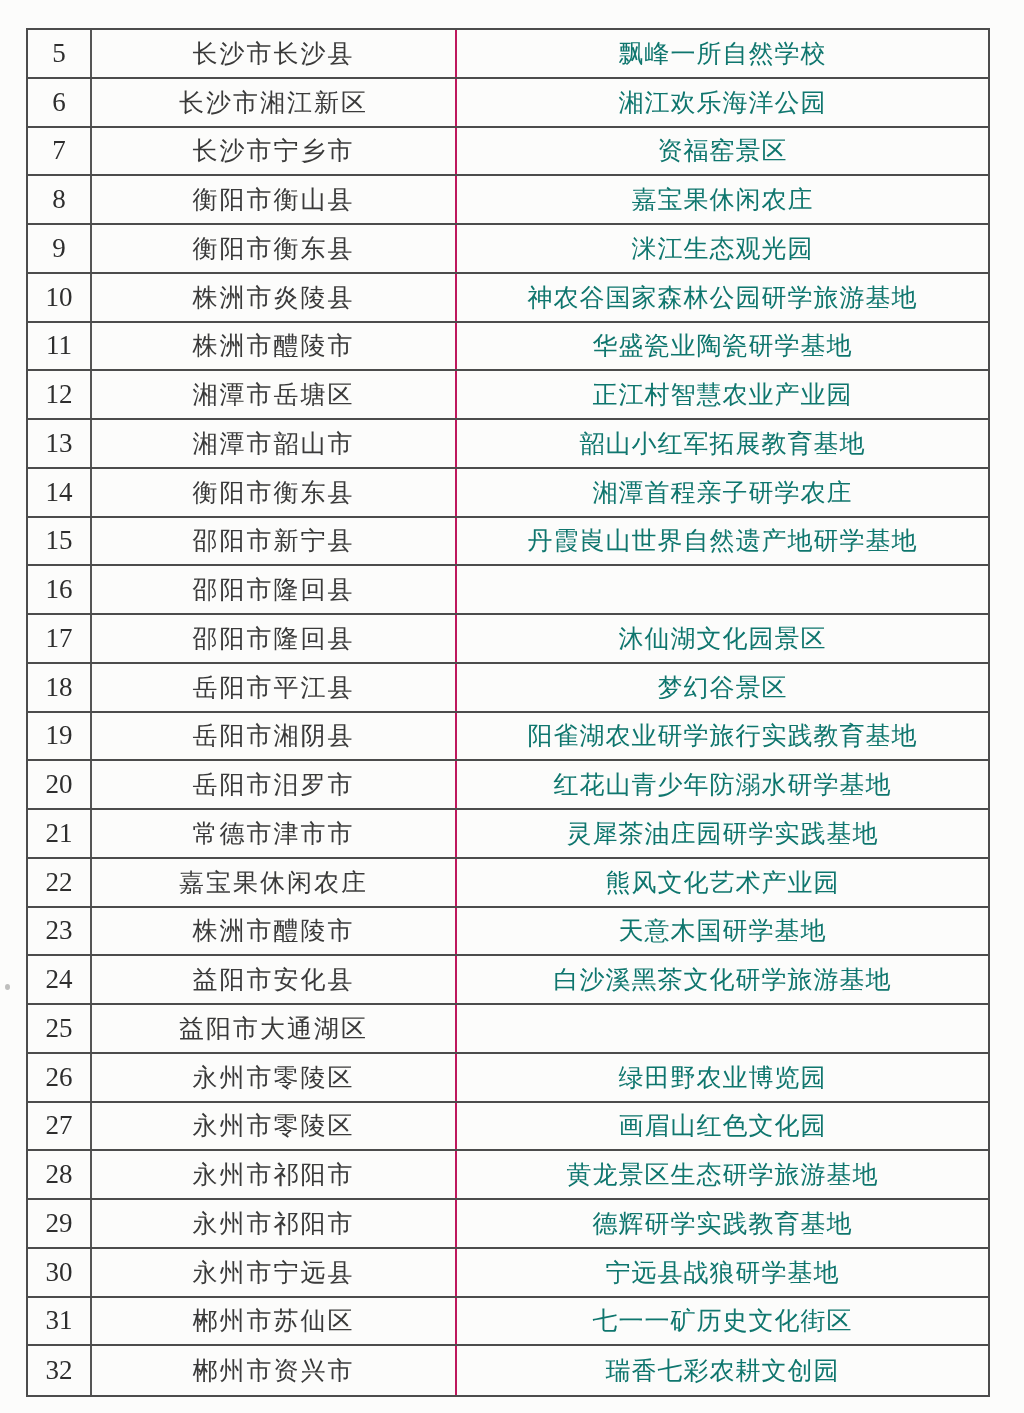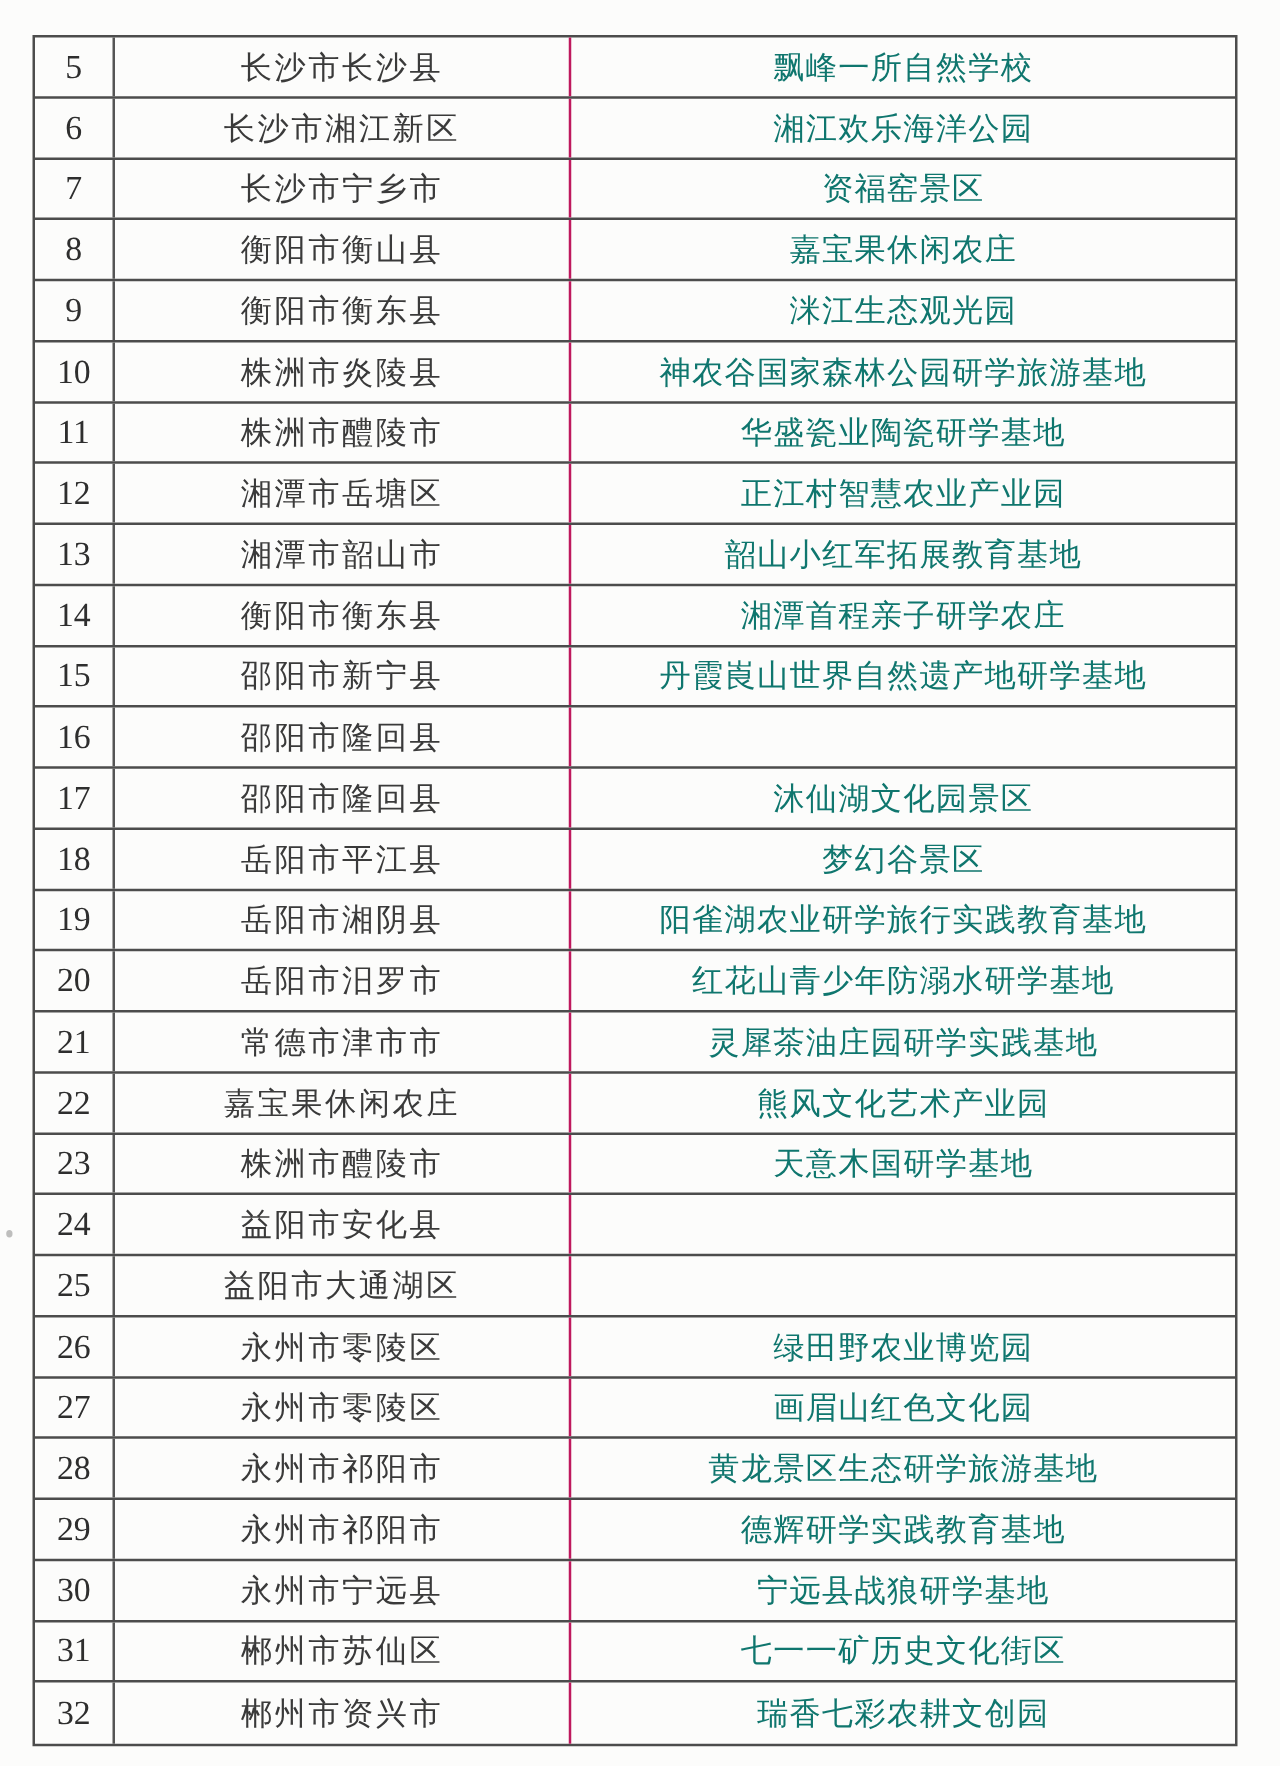--- a/index.html
+++ b/index.html
@@ -184,20 +184,21 @@
 
   <div class="t-row">
     <div class="cell cell-no">23</div>
     <div class="cell cell-region">株洲市醴陵市</div>
     <div class="cell cell-name">天意木国研学基地</div>
   </div>
 
   <div class="t-row">
     <div class="cell cell-no">24</div>
     <div class="cell cell-region">益阳市安化县</div>
+    <div class="cell cell-name">白沙溪黑茶文化研学旅游基地</div>
   </div>
 
   <div class="t-row">
     <div class="cell cell-no">25</div>
     <div class="cell cell-region">益阳市大通湖区</div>
   </div>
 
   <div class="t-row">
     <div class="cell cell-no">26</div>
     <div class="cell cell-region">永州市零陵区</div>

